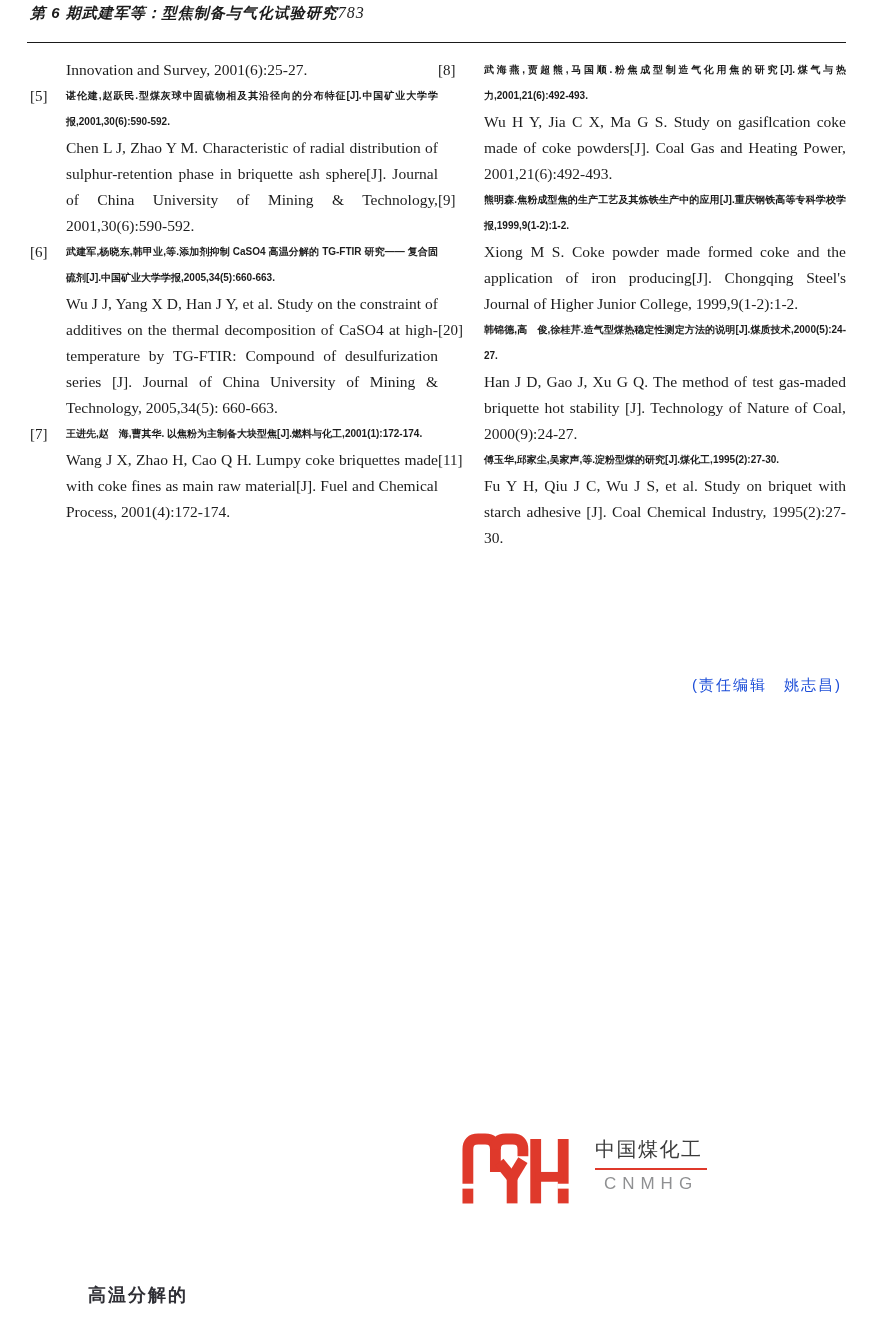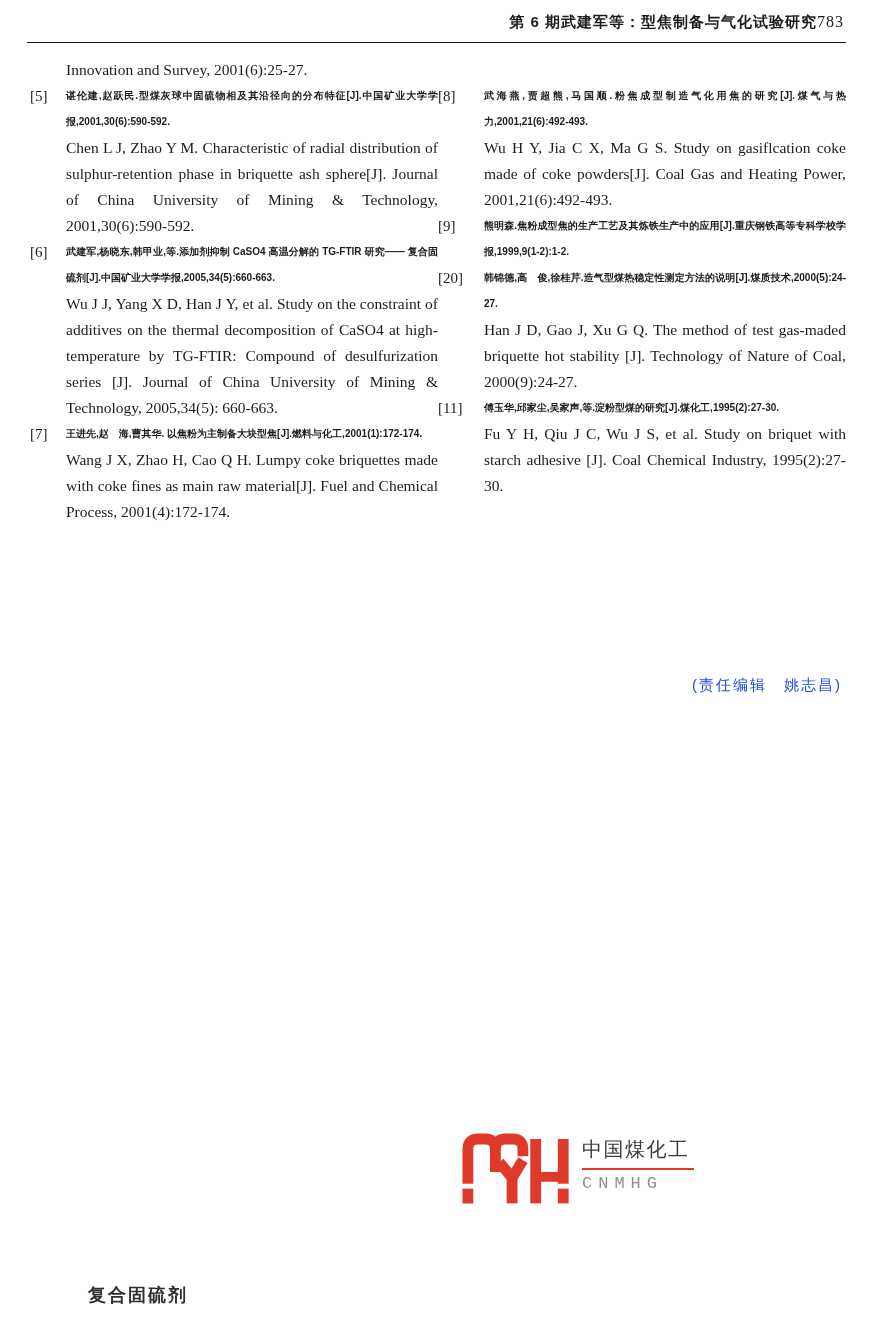--- a/index.html
+++ b/index.html
@@ -4,32 +4,32 @@
 <style>
   html,body{margin:0;padding:0;}
   body{
     width:870px;height:1331px;background:#ffffff;color:#1c1c1c;
     font-family:"Liberation Serif",serif;position:relative;overflow:hidden;
   }
   .page{position:absolute;inset:0;}
 
   
   .header{
-    position:absolute;top:13px;left:30px;right:26px;
-    display:flex;justify-content:flex-end;align-items:baseline;
+    position:absolute;top:4px;left:30px;right:26px;
+    display:flex;justify-content:flex-start;align-items:baseline;font-style:italic;
   }
   .hdr-issue,.hdr-title{
     font-family:"Liberation Sans","DejaVu Sans",sans-serif;
     font-weight:700;font-size:15px;letter-spacing:1px;
   }
   .hdr-page{font-size:16px;font-family:"Liberation Serif",serif;letter-spacing:1px;}
   .hdr-rule{position:absolute;top:42px;left:27px;right:24px;border-top:1.6px solid #1a1a1a;}
 
   
-  .columns{position:absolute;top:57px;left:30px;width:816px;display:flex;align-items:center;}
+  .columns{position:absolute;top:57px;left:30px;width:816px;display:flex;}
   .col{flex:1;}
   .ref{display:flex;}
   .ref-num{
     flex:0 0 36px;font-size:15px;line-height:26px;
     font-family:"Liberation Serif",serif;white-space:nowrap;
   }
   .col-right .ref-num{flex:0 0 46px;}
   .ref-body{flex:1;min-width:0;}
   .ref-body p{margin:0;text-align:justify;}
   .zh{
@@ -39,31 +39,31 @@
   .en{font-size:15.5px;line-height:26px;}
 
   
   .editor-note{
     position:absolute;top:676px;right:28px;
     font-family:"Liberation Sans","DejaVu Sans",sans-serif;
     font-size:15px;font-weight:500;letter-spacing:2px;color:#1d4ed8;
   }
 
   
-  .logo{position:absolute;left:461px;top:1132px;display:flex;align-items:flex-start;gap:7px;}
+  .logo{position:absolute;left:461px;top:1132px;display:flex;align-items:flex-start;gap:20px;}
   .logo-mark{width:114px;height:72px;display:block;}
   .logo-text{padding-top:4px;width:112px;}
   .logo-zh{
     font-family:"Liberation Sans","DejaVu Sans",sans-serif;
     font-size:20px;font-weight:500;color:#3b3b3b;letter-spacing:1.5px;white-space:nowrap;
   }
   .logo-divider{border:0;border-top:2px solid var(--logo-red,#DB3A2B);margin:5px 0 4px;}
   .logo-en{
-    font-family:Liberation Mono, monospace;
-    font-size:17px;color:#8f9092;letter-spacing:6px;white-space:nowrap;
+    font-family:Liberation Sans, sans-serif;
+    font-size:17px;color:#8f9092;letter-spacing:6px;white-space:nowrap;text-align:center;
   }
 
   
   .watermark{
     position:absolute;left:88px;top:1283px;
     font-family:"Liberation Sans","DejaVu Sans",sans-serif;
     font-size:18px;font-weight:600;color:#2f2f35;letter-spacing:2px;
   }
 </style>
 </head>
@@ -119,20 +119,21 @@
         <div class="ref-body">
           <p class="zh">武海燕,贾超熊,马国顺.粉焦成型制造气化用焦的研究[J].煤气与热力,2001,21(6):492-493.</p>
           <p class="en">Wu H Y, Jia C X, Ma G S. Study on gasiflcation coke made of coke powders[J]. Coal Gas and Heating Power, 2001,21(6):492-493.</p>
         </div>
       </div>
 
       <div class="ref">
         <div class="ref-num">[9]</div>
         <div class="ref-body">
           <p class="zh">熊明森.焦粉成型焦的生产工艺及其炼铁生产中的应用[J].重庆钢铁高等专科学校学报,1999,9(1-2):1-2.</p>
+          <p class="en">Xiong M S. Coke powder made formed coke and the application of iron producing[J]. Chongqing Steel's Journal of Higher Junior College, 1999,9(1-2):1-2.</p>
         </div>
       </div>
 
       <div class="ref">
         <div class="ref-num">[20]</div>
         <div class="ref-body">
           <p class="zh">韩锦德,高　俊,徐桂芹.造气型煤热稳定性测定方法的说明[J].煤质技术,2000(5):24-27.</p>
           <p class="en">Han J D, Gao J, Xu G Q. The method of test gas-maded briquette hot stability [J]. Technology of Nature of Coal, 2000(9):24-27.</p>
         </div>
       </div>
@@ -172,15 +173,15 @@
         <rect x="98" y="52" width="14" height="5"></rect>
       </g>
     </svg>
     <div class="logo-text">
       <div class="logo-zh">中国煤化工</div>
       <hr class="logo-divider">
       <div class="logo-en">CNMHG</div>
     </div>
   </div>
 
-  <div class="watermark">复合固硫剂</div>
+  <div class="watermark">高温分解的</div>
 
 </div>
 
 </body></html>

